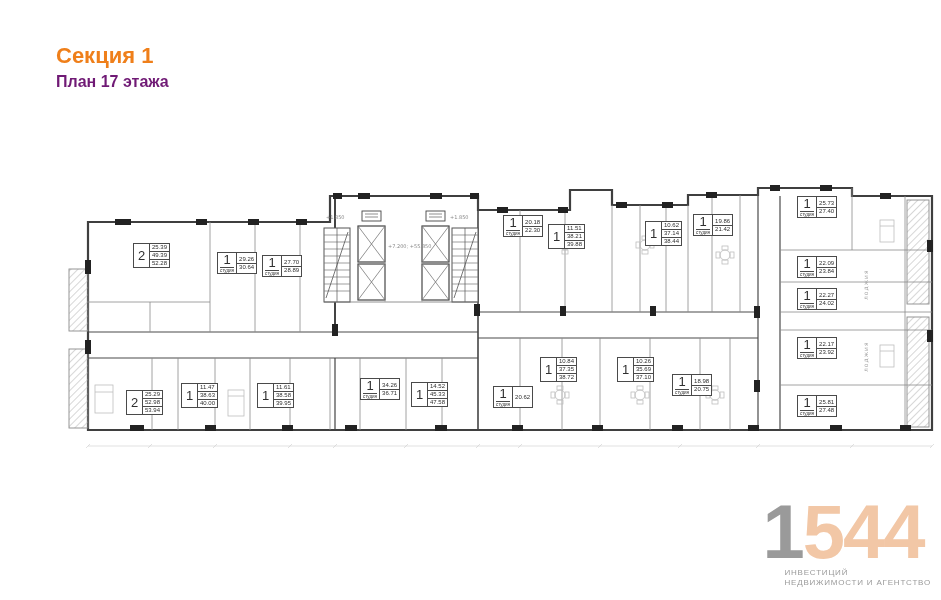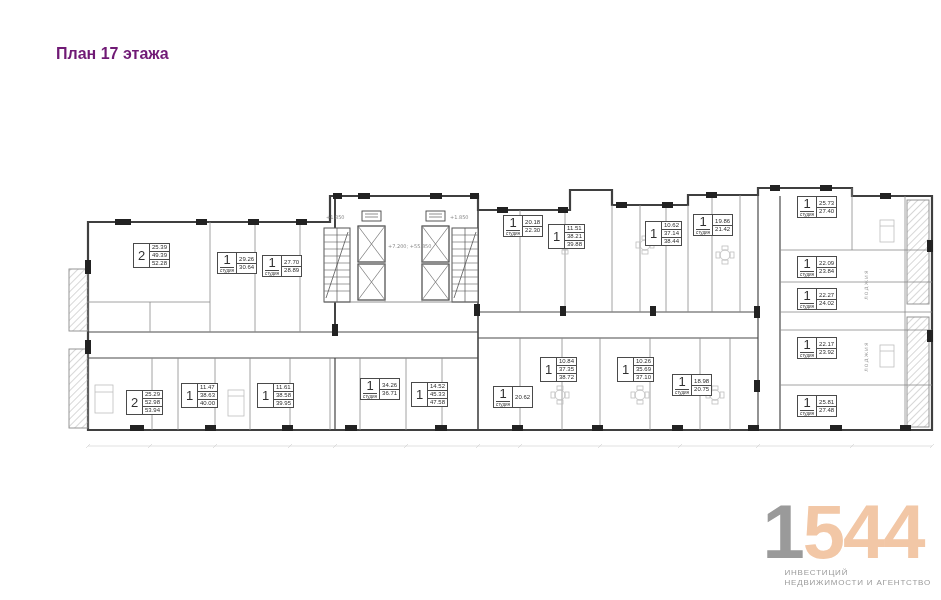--- a/index.html
+++ b/index.html
@@ -32,20 +32,21 @@
   .logo{position:absolute;right:10px;bottom:12px;text-align:left;z-index:3;}
   .logo-year{font-size:76px;line-height:0.85;font-weight:bold;letter-spacing:-2px;}
   .logo-year .g1{color:#9a9a9a;}
   .logo-year .g983{color:#f2c7a6;}
   .logo-tag{margin:3px 0 0 22px;color:#9a9a9a;font-size:8px;line-height:10px;letter-spacing:0.8px;}
 </style>
 </head>
 <body>
 
 <div class="header">
+  <div class="section">Секция 1</div>
   <div class="plan-title">План 17 этажа</div>
 </div>
 
 <svg class="plan-svg" width="941" height="600" viewBox="0 0 941 600">
   <defs>
     <pattern id="hatch" width="5" height="5" patternUnits="userSpaceOnUse" patternTransform="rotate(45)">
       <line x1="0" y1="0" x2="0" y2="5" stroke="#b0b0b0" stroke-width="1"></line>
     </pattern>
   </defs>
 

